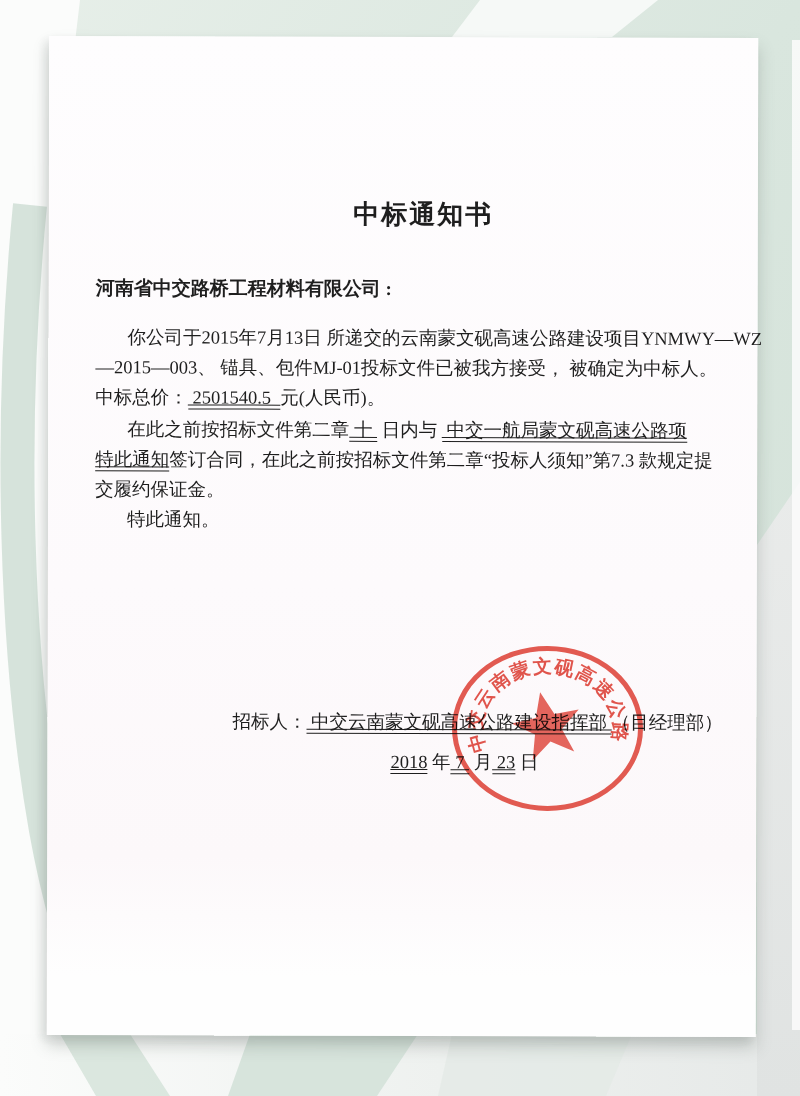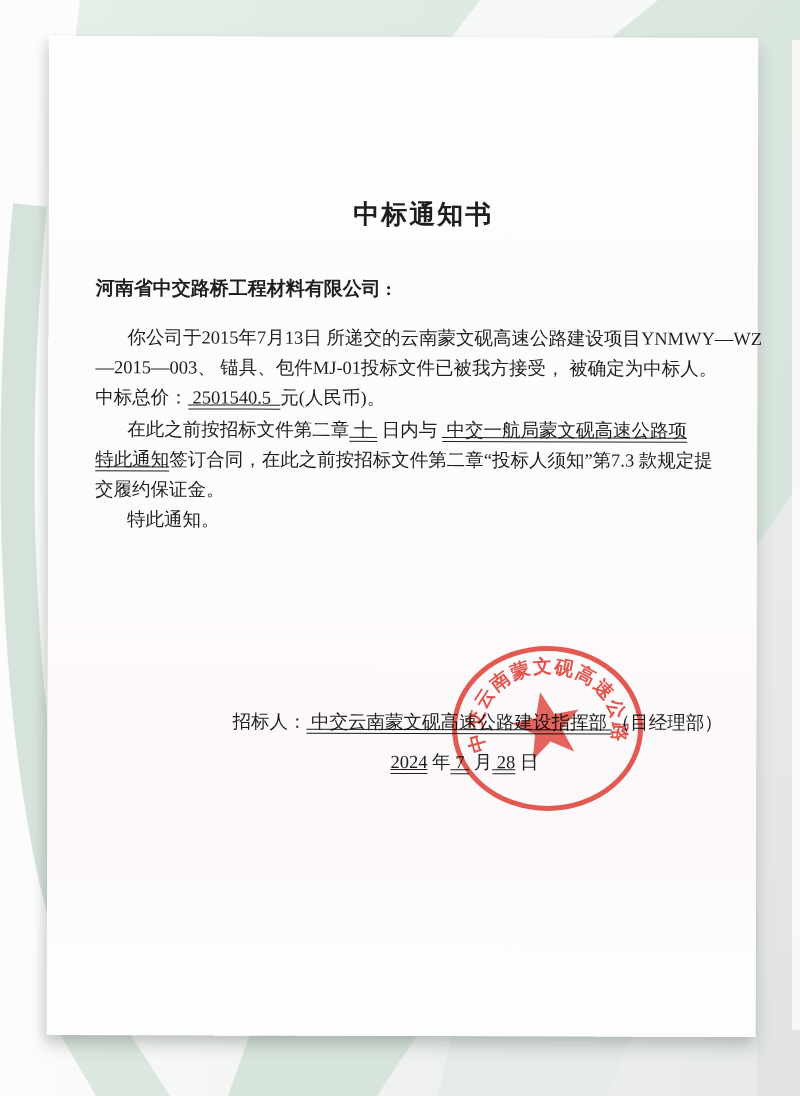--- a/index.html
+++ b/index.html
@@ -93,21 +93,21 @@
 
       <div class="line indent p2"><span>在此之前按招标文件第二章</span><span class="u"> 十 </span><span> 日内与 </span><span class="u"> 中交一航局蒙文砚高速公路项</span></div>
       <div class="line"><span class="u">特此通知</span><span>签订合同，在此之前按招标文件第二章“投标人须知”第7.3 款规定提</span></div>
       <div class="line">交履约保证金。</div>
 
       <div class="line indent">特此通知。</div>
     </div>
 
     <div class="sig-row"><span>招标人：</span><span class="u"> 中交云南蒙文砚高速公路建设指挥部 </span><span>（目经理部）</span></div>
 
-    <div class="date-row"><span class="u">2024</span><span> 年</span><span class="u"> 7 </span><span> 月</span><span class="u"> 28</span><span> 日</span></div>
+    <div class="date-row"><span class="u">2018</span><span> 年</span><span class="u"> 7 </span><span> 月</span><span class="u"> 23</span><span> 日</span></div>
 
     <svg class="stamp" viewBox="0 0 200 200" aria-hidden="true">
       <ellipse cx="100" cy="100" rx="93" ry="80" fill="none" stroke="#dd3428" stroke-width="5" opacity="0.88"></ellipse>
       <polygon points="100,63 90.5,87.4 65.8,87.9 86.3,103.5 78.8,128.1 100,113.4 121.2,128.1 113.7,103.5 134.2,87.9 109.5,87.4" fill="#dd3428" opacity="0.82" transform="rotate(-12 100 99)"></polygon>
       <path id="sealArc" d="M39.2,121.9 A66,56 0 1 1 160.8,121.9" fill="none"></path>
       <text fill="#dd3428" opacity="0.9">
         <textPath href="#sealArc" startOffset="0" textLength="330" lengthAdjust="spacing">中交云南蒙文砚高速公路建设指挥部</textPath>
       </text>
     </svg>
 

